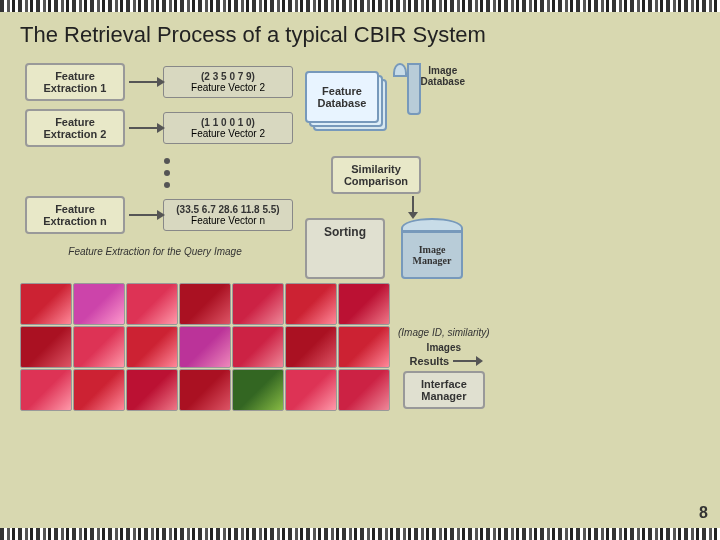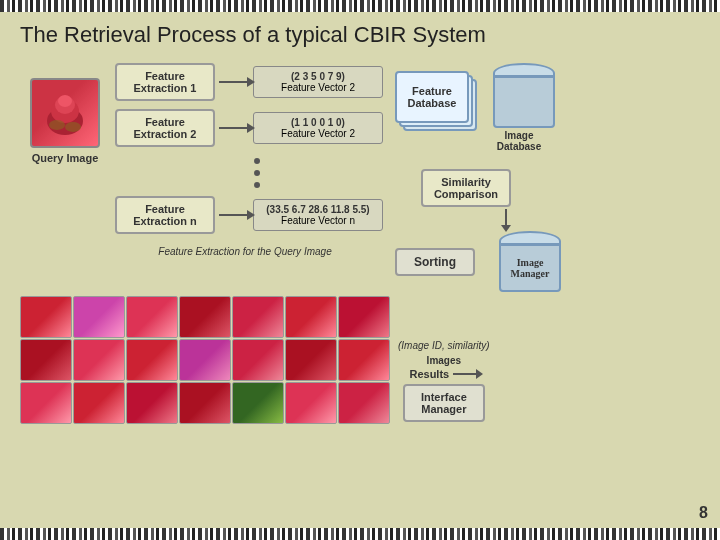--- a/index.html
+++ b/index.html
@@ -224,34 +224,20 @@
 <body>
 
 <div class="barcode-strip"></div>
 
 <div class="main-content">
 
   <div class="slide-title">The Retrieval Process of a typical CBIR System</div>
 
   <div style="display:flex; flex-direction:row; align-items:flex-start; width:100%;">
 
-    <div class="query-image-col">
-      <div class="query-img-box">
-
-        <svg width="60" height="60" viewBox="0 0 60 60">
-          <ellipse cx="30" cy="38" rx="18" ry="14" fill="#aa2233"></ellipse>
-          <ellipse cx="30" cy="28" rx="14" ry="12" fill="#cc3344"></ellipse>
-          <ellipse cx="30" cy="22" rx="10" ry="9" fill="#dd4455"></ellipse>
-          <ellipse cx="30" cy="18" rx="7" ry="6" fill="#ee5566"></ellipse>
-          <ellipse cx="22" cy="42" rx="8" ry="5" fill="#886622" opacity="0.6"></ellipse>
-          <ellipse cx="38" cy="44" rx="8" ry="5" fill="#886622" opacity="0.6"></ellipse>
-        </svg>
-      </div>
-      <div class="query-label">Query Image</div>
-    </div>
 
     <div style="display:flex;flex-direction:column;margin-left:5px;margin-top:5px;">
 
       <div class="feature-row">
         <div class="feature-box">Feature<br>Extraction 1</div>
         <div class="arrow"></div>
         <div class="vector-box">
           <div class="vector-label">(2 3 5 0 7 9)</div>
           <div style="font-size:10px;">Feature Vector 2</div>
         </div>
@@ -291,41 +277,41 @@
 
         <div style="position:relative;width:82px;height:68px;margin-top:8px;">
           <div style="position:absolute;top:8px;left:8px;width:74px;height:52px;background:#d8e8f0;border:2px solid #7799bb;border-radius:4px;"></div>
           <div style="position:absolute;top:4px;left:4px;width:74px;height:52px;background:#ddeef8;border:2px solid #7799bb;border-radius:4px;"></div>
           <div style="position:absolute;top:0;left:0;width:74px;height:52px;background:#e8f4ff;border:2px solid #7799bb;border-radius:4px;display:flex;align-items:center;justify-content:center;text-align:center;font-size:11px;font-weight:bold;color:#333;">
             <span style="white-space:pre-line;">Feature
 Database</span>
           </div>
         </div>
 
-        <div style="display:flex;flex-direction:column;align-items:flex-end;width:72px;margin-top:0px;">
+        <div style="display:flex;align-items:flex-start;width:72px;margin-top:0px;">
           <div style="width:62px;height:14px;background:#c8dce8;border:2px solid #7799bb;border-radius:50% 50% 0 0 / 10px 10px 0 0;margin-bottom:-1px;"></div>
           <div style="width:62px;height:52px;background:#b8ccd8;border:2px solid #7799bb;border-radius:0 0 4px 4px;display:flex;align-items:center;justify-content:center;">
           </div>
           <div style="font-size:10px;font-weight:bold;text-align:center;color:#333;margin-top:2px;">Image
 Database</div>
         </div>
 
       </div>
 
       <div style="display:flex;flex-direction:row;align-items:center;margin-top:2px;">
         <div style="width:20px;"></div>
         <div class="similarity-box" style="white-space:pre-line;">Similarity
 Comparison</div>
       </div>
 
       <div style="display:flex;flex-direction:row;align-items:center;margin-top:2px;margin-left:55px;">
         <div class="small-arrow-down"></div>
       </div>
 
-      <div style="display:flex;flex-direction:row;align-items:center;margin-top:4px;gap:24px;">
+      <div style="display:flex;flex-direction:row;margin-top:4px;gap:16px;">
         <div class="sorting-box">Sorting</div>
 
         <div style="display:flex;flex-direction:column;align-items:center;">
           <div style="width:62px;height:14px;background:#c8dce8;border:2px solid #7799bb;border-radius:50% 50% 0 0 / 10px 10px 0 0;margin-bottom:-1px;"></div>
           <div style="width:62px;height:48px;background:#b8ccd8;border:2px solid #7799bb;border-radius:0 0 4px 4px;display:flex;align-items:center;justify-content:center;font-family:Liberation Serif, serif;">
             <span style="font-size:10px;font-weight:bold;text-align:center;color:#333;">Image
 Manager</span>
           </div>
         </div>
       </div>

